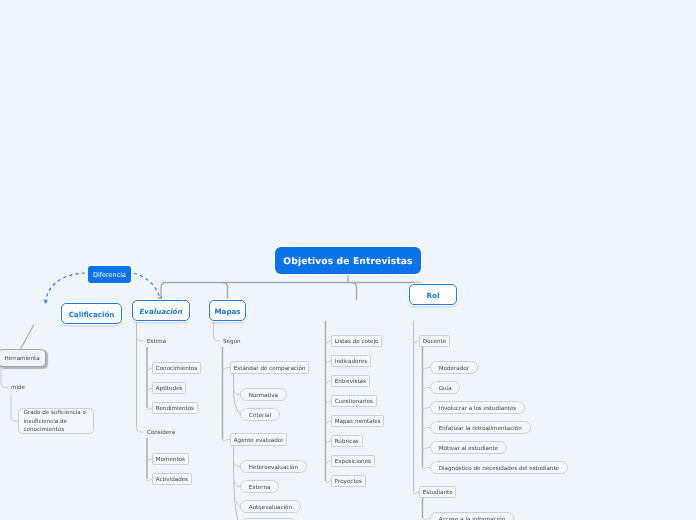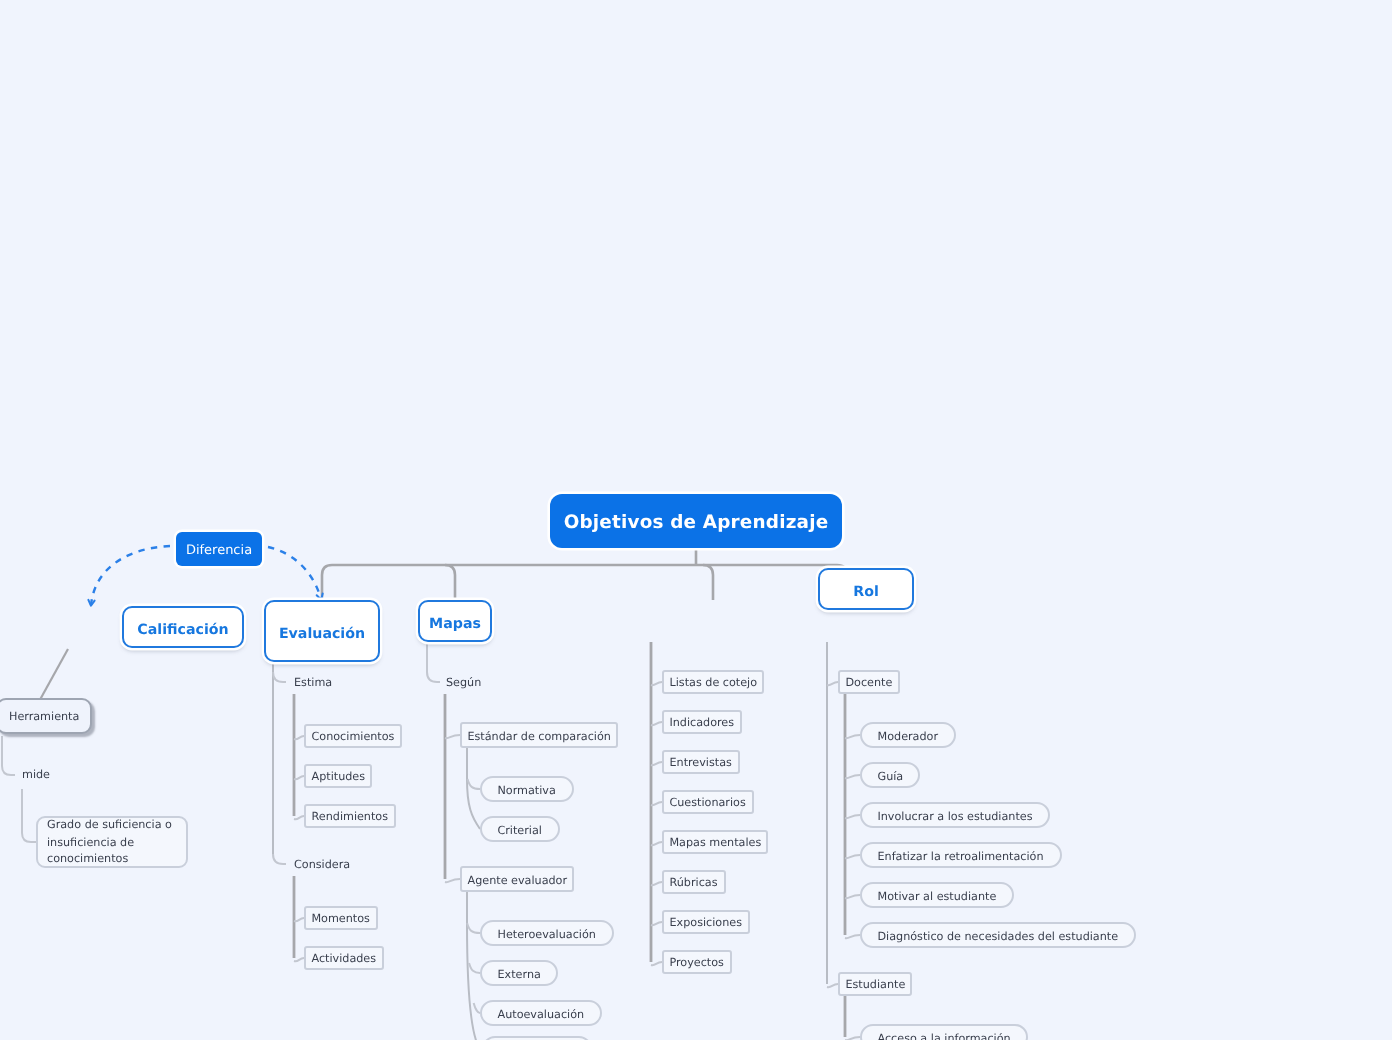--- a/index.html
+++ b/index.html
@@ -83,29 +83,29 @@
     <path d="M422.5 389 C424.7 389.7 425.1 387.5 430 387.5" fill="none" stroke="#c3c7d0" stroke-width="1"></path>
     <path d="M422.5 409 C424.7 409.7 425.1 407.5 430 407.5" fill="none" stroke="#c3c7d0" stroke-width="1"></path>
     <path d="M422.5 429 C424.7 429.7 425.1 427.5 430 427.5" fill="none" stroke="#c3c7d0" stroke-width="1"></path>
     <path d="M422.5 449 C424.7 449.7 425.1 447.5 430 447.5" fill="none" stroke="#c3c7d0" stroke-width="1"></path>
     <path d="M422.5 469 C424.7 469.7 425.1 467.5 430 467.5" fill="none" stroke="#c3c7d0" stroke-width="1"></path>
     <path d="M413.5 493.5 C415.7 494.2 416.1 492 419 492" fill="none" stroke="#c3c7d0" stroke-width="1"></path>
     <path d="M422.5 498 L422.5 518.5" fill="none" stroke="#a6a7ab" stroke-width="1.4"></path>
     <path d="M422.5 520 C424.7 520.7 425.1 518.5 430 518.5" fill="none" stroke="#c3c7d0" stroke-width="1"></path>
   </svg>
   <div class="node root-node" style="left:275px;top:247px;width:146px;height:27px;">
-      <span>Objetivos de Aprendizaje</span>
+      <span>Objetivos de Entrevistas</span>
     </div>
   <div class="node rel-node" style="left:88px;top:266px;width:43px;height:17px;">
       <span>Diferencia</span>
     </div>
   <div class="node branch-node" style="left:13px;top:303px;width:61px;height:21px;margin-left:48px;">
       <span>Calificación</span>
     </div>
-  <div class="node branch-node" style="left:132px;top:300px;width:58px;height:31px;">
+  <div class="node branch-node" style="left:132px;top:300px;width:58px;height:21px;font-style:italic;">
       <span>Evaluación</span>
     </div>
   <div class="node branch-node" style="left:209px;top:300px;width:37px;height:21px;">
       <span>Mapas</span>
     </div>
   <div class="node branch-node" style="left:409px;top:284px;width:48px;height:21px;">
       <span>Rol</span>
     </div>
   <div class="node hl-node" style="left:-2px;top:349px;width:48.2px;height:18px;">
       <span>Herramienta</span>

